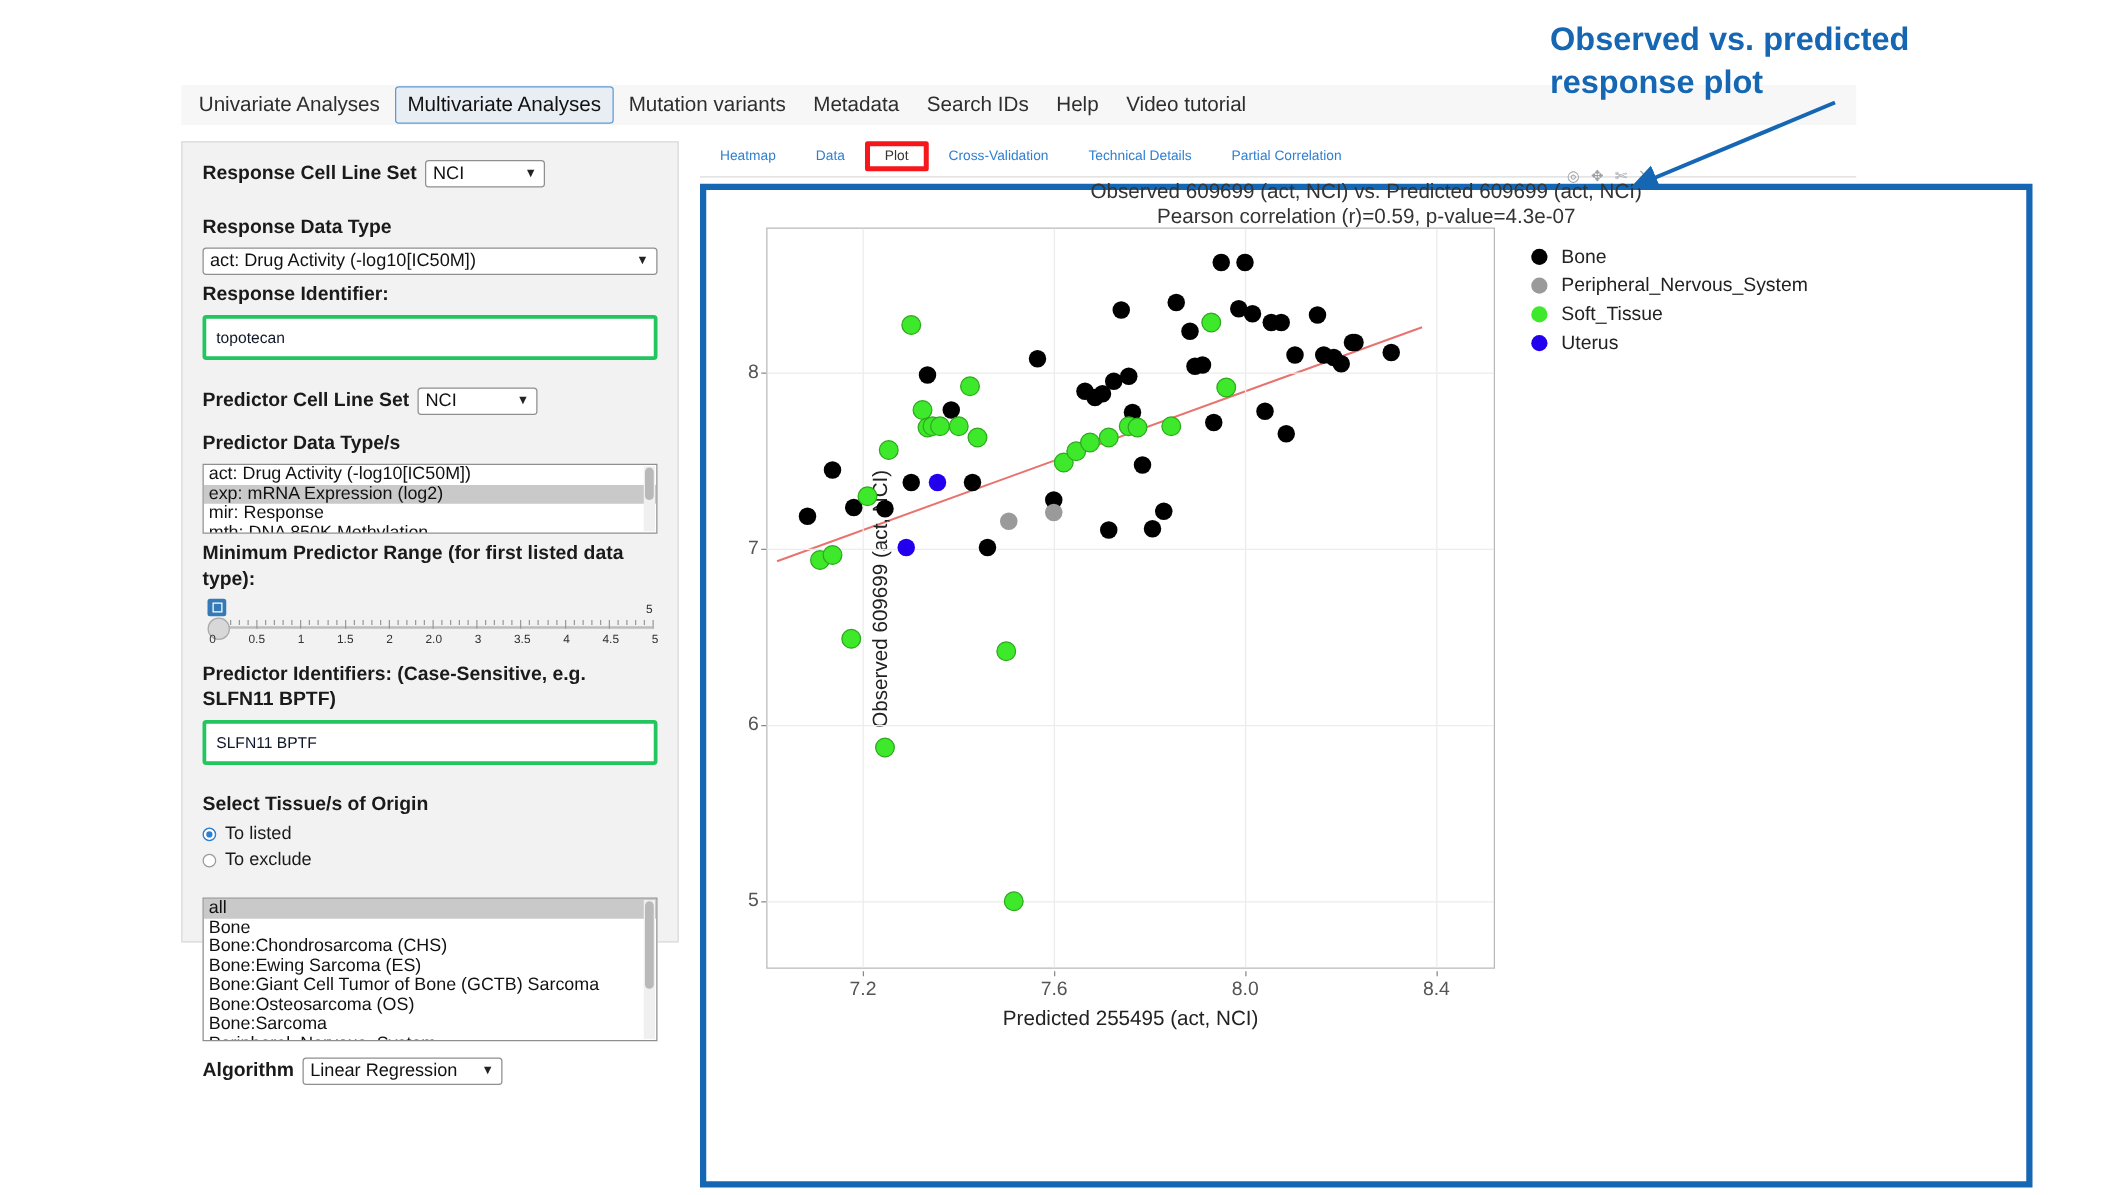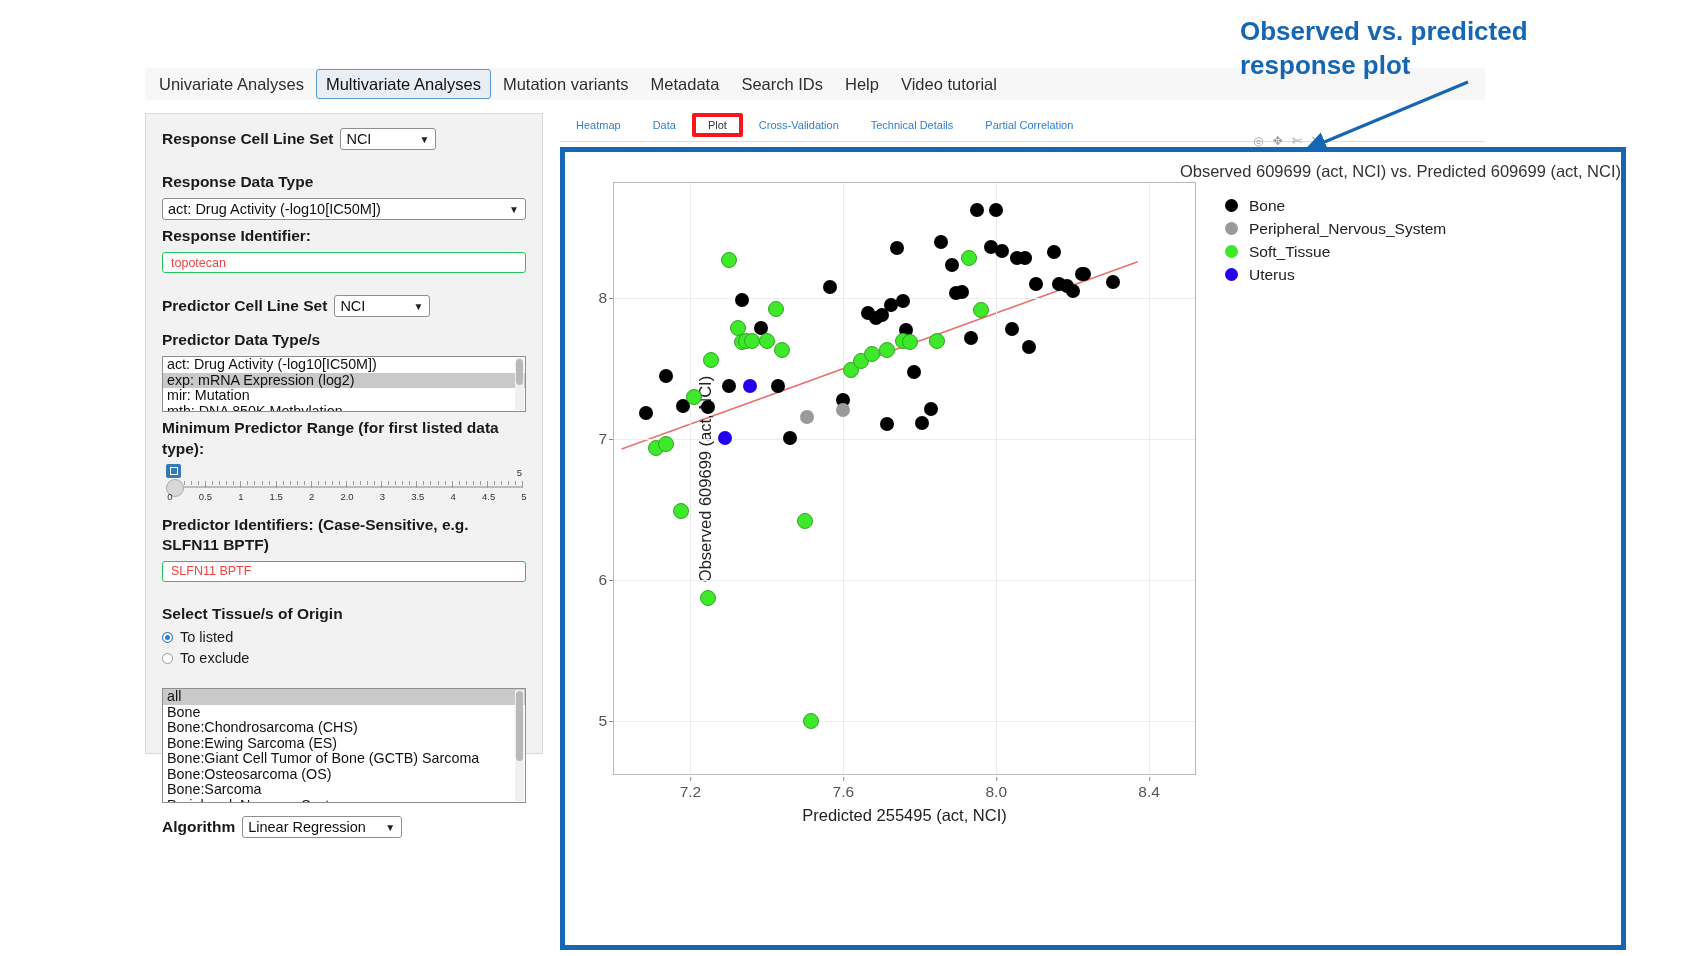--- a/index.html
+++ b/index.html
@@ -63,24 +63,24 @@
   .sel-wrap{position:relative;display:inline-block;}
   .sel-wrap .caret{
     position:absolute;right:7px;top:50%;transform:translateY(-45%);
     font-size:10px;color:#222;pointer-events:none;line-height:1;
   }
   .sel-w150{width:96px;}
   .sel-alg{width:160px;}
 
   .text-input{
     width:100%;box-sizing:border-box;
-    height:21px;
-    border:1px solid #22c55e;
+    height:36px;
+    border:3px solid #22c55e;
     background:#fff;border-radius:3px;
-    font-size:12.5px;color:#ef4444;
+    font-size:12.5px;color:#0f172a;
     padding:2px 8px;
     font-family:"Liberation Sans", sans-serif;
   }
 
   .listbox{
     width:100%;box-sizing:border-box;
     border:1px solid #8f8f8f;background:#fff;
     font-size:14.3px;color:#111;
     overflow:hidden;position:relative;
     line-height:1.0;
@@ -145,24 +145,23 @@
   
   #plot-callout{
     position:absolute;left:560px;top:147px;width:1066px;height:803px;
     border:5px solid #1667b3;
     box-sizing:border-box;background:#ffffff;
   }
 
   
   #plot-area{position:absolute;left:0;top:0;width:100%;height:100%;}
   #plot-title{
-    position:absolute;left:0;right:0;top:-8px;text-align:right;
+    position:absolute;left:0;right:0;top:-8px;text-align:center;
     font-size:16.5px;color:#333;line-height:1.18;white-space:nowrap;
     overflow:hidden;
-    margin-top:18px;
   }
   #plot-subtitle{
     position:absolute;left:0;right:0;top:12px;text-align:center;
     font-size:16.5px;color:#333;line-height:1.18;
   }
   #plot-toolbar{
     position:absolute;right:300px;top:-18px;display:flex;gap:9px;color:#9aa0a6;font-size:12px;
   }
 
   
@@ -269,21 +268,21 @@
     </span>
   </div>
 
   <div class="s-gap-md"></div>
 
   <div class="s-label">Predictor Data Type/s</div>
   <div class="s-gap-sm"></div>
   <div class="listbox" style="height:56px" id="pdt-list">
     <div class="opt">act: Drug Activity (-log10[IC50M])</div>
       <div class="opt selected">exp: mRNA Expression (log2)</div>
-      <div class="opt">mir: Mutation</div>
+      <div class="opt">mir: Response</div>
       <div class="opt">mth: DNA 850K Methylation</div>
       <div class="lb-scroll">
         <i style="top:1px;height:26px"></i>
       </div>
   </div>
 
   <div class="s-gap-sm"></div>
   <div class="s-label">Minimum Predictor Range (for first listed data type):</div>
 
   <div class="slider-wrap">
@@ -418,20 +417,21 @@
   <div id="plot-area">
 
     <div id="plot-toolbar">
       <span>◎</span>
       <span>✥</span>
       <span>✄</span>
       <span>⇲</span>
     </div>
 
     <div id="plot-title">Observed 609699 (act, NCI) vs. Predicted 609699 (act, NCI)</div>
+    <div id="plot-subtitle">Pearson correlation (r)=0.59, p-value=4.3e-07</div>
 
     <div id="axes">
       <svg id="fitline" viewBox="0 0 581 591">
           <line x1="7.644736842105102" y1="265.95000000000005" x2="523.6644736842104" y2="78.80000000000007" stroke="#e8736e" stroke-width="1.6"></line>
         </svg>
       <div id="ylabel">Observed 609699 (act, NCI)</div>
       <div id="xlabel">Predicted 255495 (act, NCI)</div>
     <div class="gridline h" style="top: 537.529px;"></div>
         <div class="ytick" style="top: 537.529px;">5</div>
         <div class="gridline h" style="top: 396.814px;"></div>

